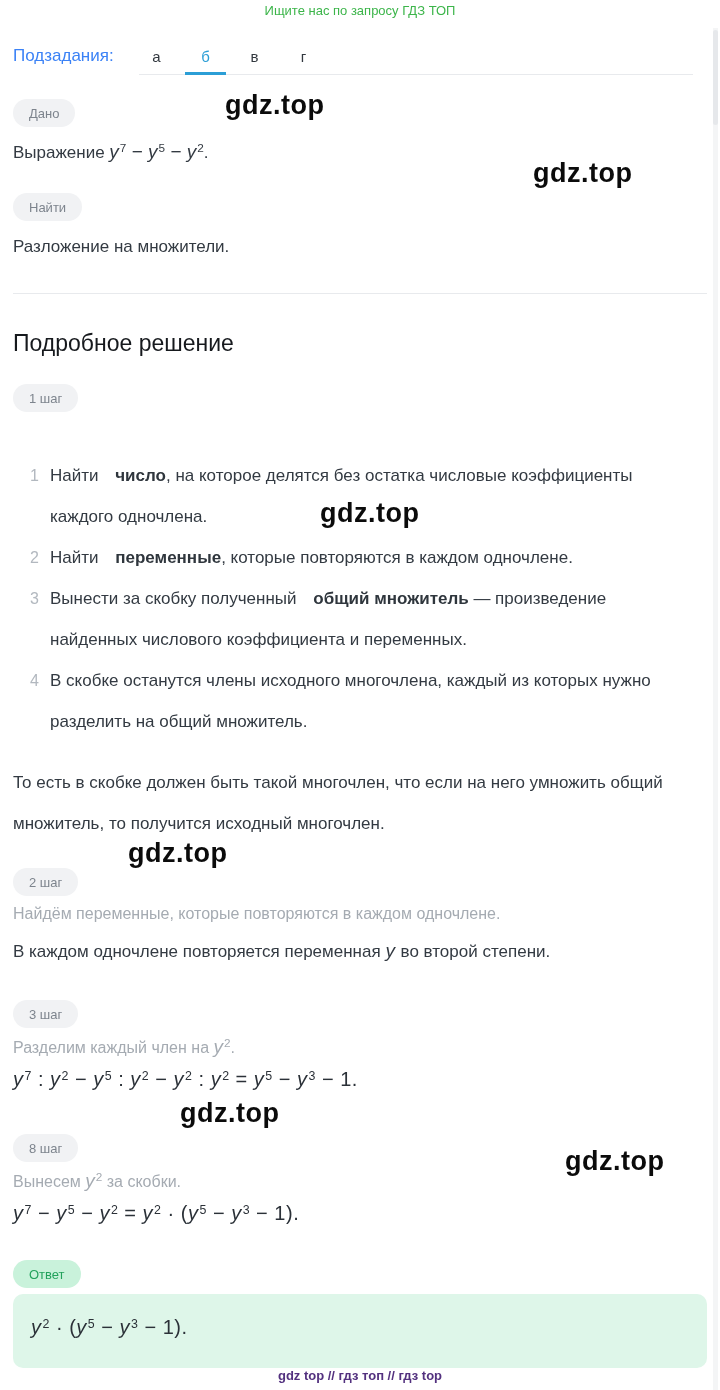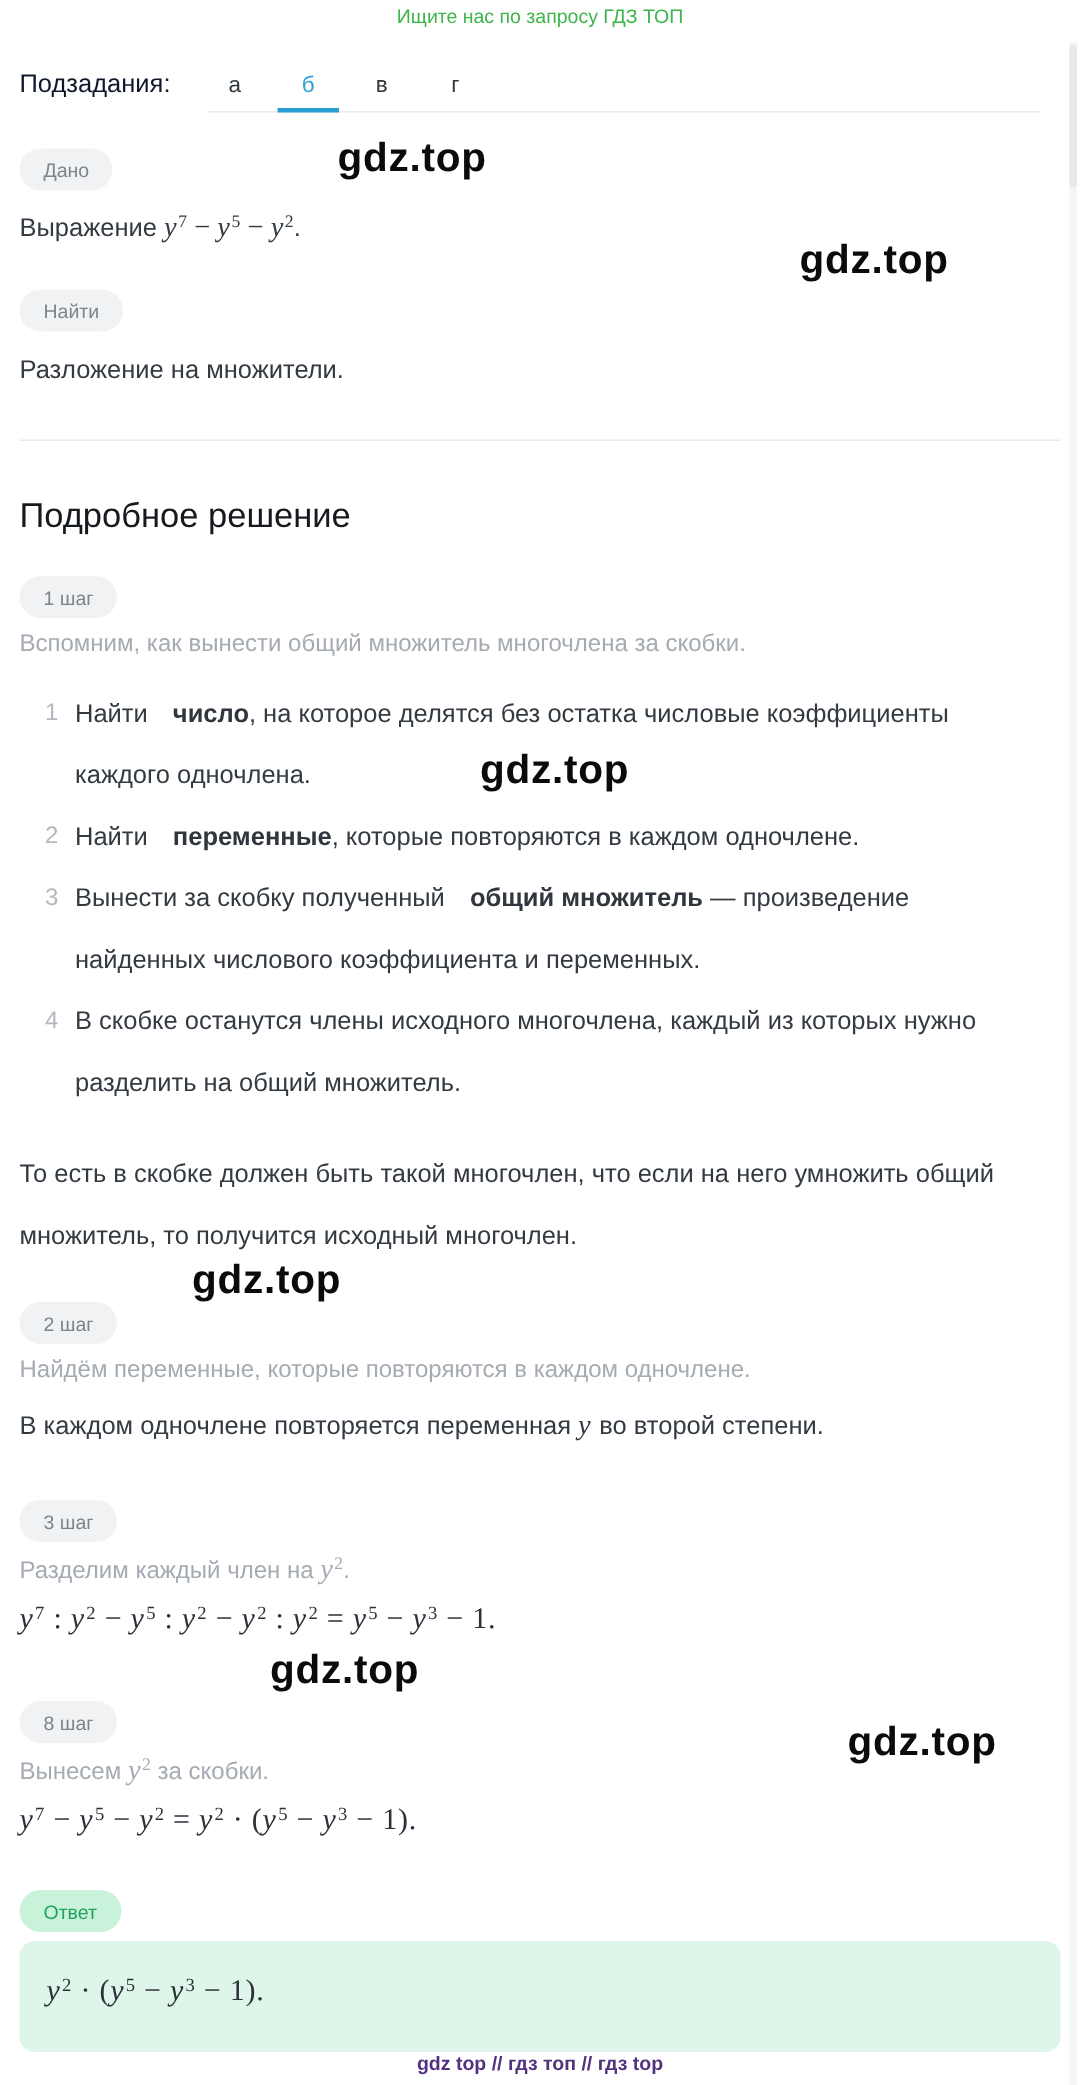--- a/index.html
+++ b/index.html
@@ -16,21 +16,21 @@
   
   .promo{
     position:absolute;top:3px;left:0;right:0;
     text-align:center;font-size:13px;font-weight:500;
     color:#3cb54a;cursor:pointer;
   }
 
   
   .subtasks-label{
     position:absolute;top:46px;left:13px;
-    font-size:17px;color:#0f172a;
+    font-size:17px;color:#3b82f6;
   }
   .tabstrip{
     position:absolute;top:41px;left:136px;
     display:flex;gap:8px;
   }
   .tab{
     width:41px;height:34px;
     display:flex;align-items:center;justify-content:center;
     font-family:"Liberation Sans",sans-serif;
     font-size:15px;color:#32383f;
@@ -77,21 +77,21 @@
     position:absolute;left:17px;top:0;
     color:#b2b8bf;font-size:16px;
   }
   .rules b{font-weight:700;color:#2f363d;margin-left:12px;}
   .para{
     position:absolute;left:13px;width:694px;
     font-size:17px;line-height:41px;color:#333a42;
   }
 
   
-  .math{font-family:Liberation Serif, serif;font-style:normal;}
+  .math{font-family:Liberation Sans, sans-serif;font-style:normal;}
   .math i{font-style:italic;padding-right:1px;}
   .math sup{font-size:0.62em;line-height:0;vertical-align:6px;}
   .m-inline{font-size:19px;}
   .formula{
     position:absolute;left:13px;
     font-size:20px;color:#2b3138;letter-spacing:0.5px;
   }
 
   
   .answer-box{
@@ -144,21 +144,20 @@
   <div class="textline" style="top:141px">Выражение <span class="math m-inline"><i>y</i><sup>7</sup> − <i>y</i><sup>5</sup> − <i>y</i><sup>2</sup></span>.</div>
 
   <span class="badge" style="top:193px">Найти</span>
   <div class="textline" style="top:237px">Разложение на множители.</div>
 
   <div class="divider" style="top:293px"></div>
 
   <h2 class="heading" style="top:330px;margin:0">Подробное решение</h2>
 
   <span class="badge" style="top:384px">1 шаг</span>
-  <div class="note" style="top:421px">Вспомним, как вынести общий множитель многочлена за скобки.</div>
   <ol class="rules">
     <li>Найти <b>число</b>, на которое делятся без остатка числовые коэффициенты каждого одночлена.</li>
     <li>Найти <b>переменные</b>, которые повторяются в каждом одночлене.</li>
     <li>Вынести за скобку полученный <b>общий множитель</b> — произведение найденных числового коэффициента и переменных.</li>
     <li>В скобке останутся члены исходного многочлена, каждый из которых нужно разделить на общий множитель.</li>
   </ol>
   <div class="para" style="top:762px">То есть в скобке должен быть такой многочлен, что если на него умножить общий множитель, то получится исходный многочлен.</div>
 
   <span class="badge" style="top:868px">2 шаг</span>
   <div class="note" style="top:905px">Найдём переменные, которые повторяются в каждом одночлене.</div>

